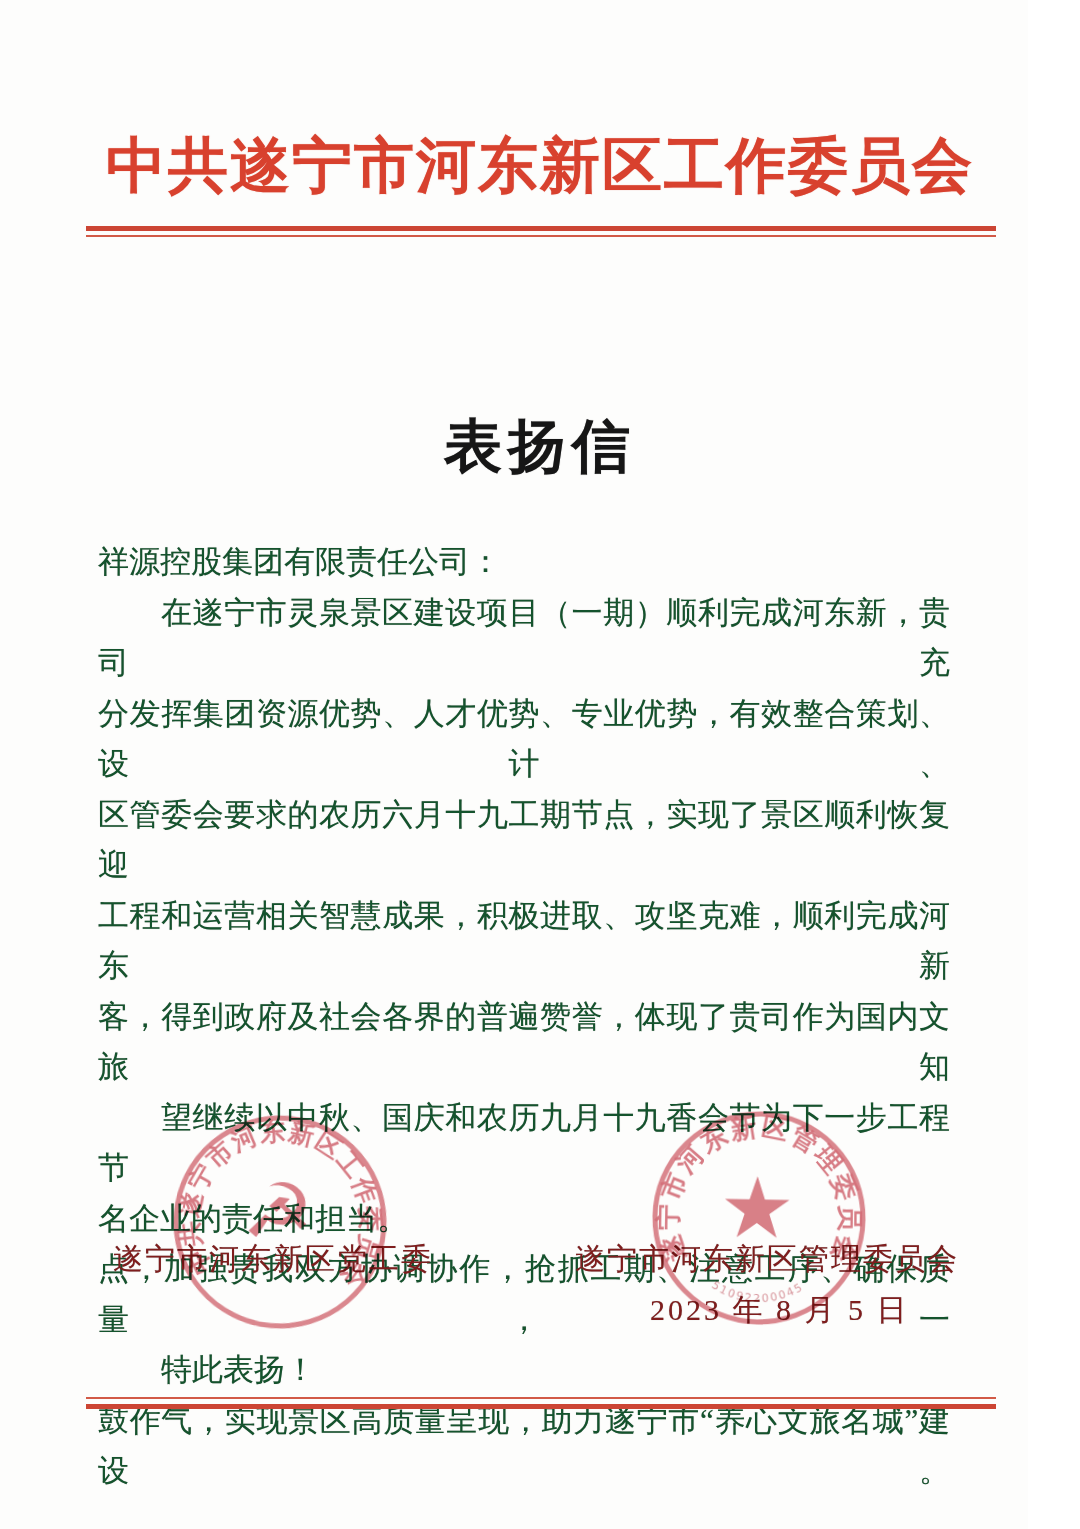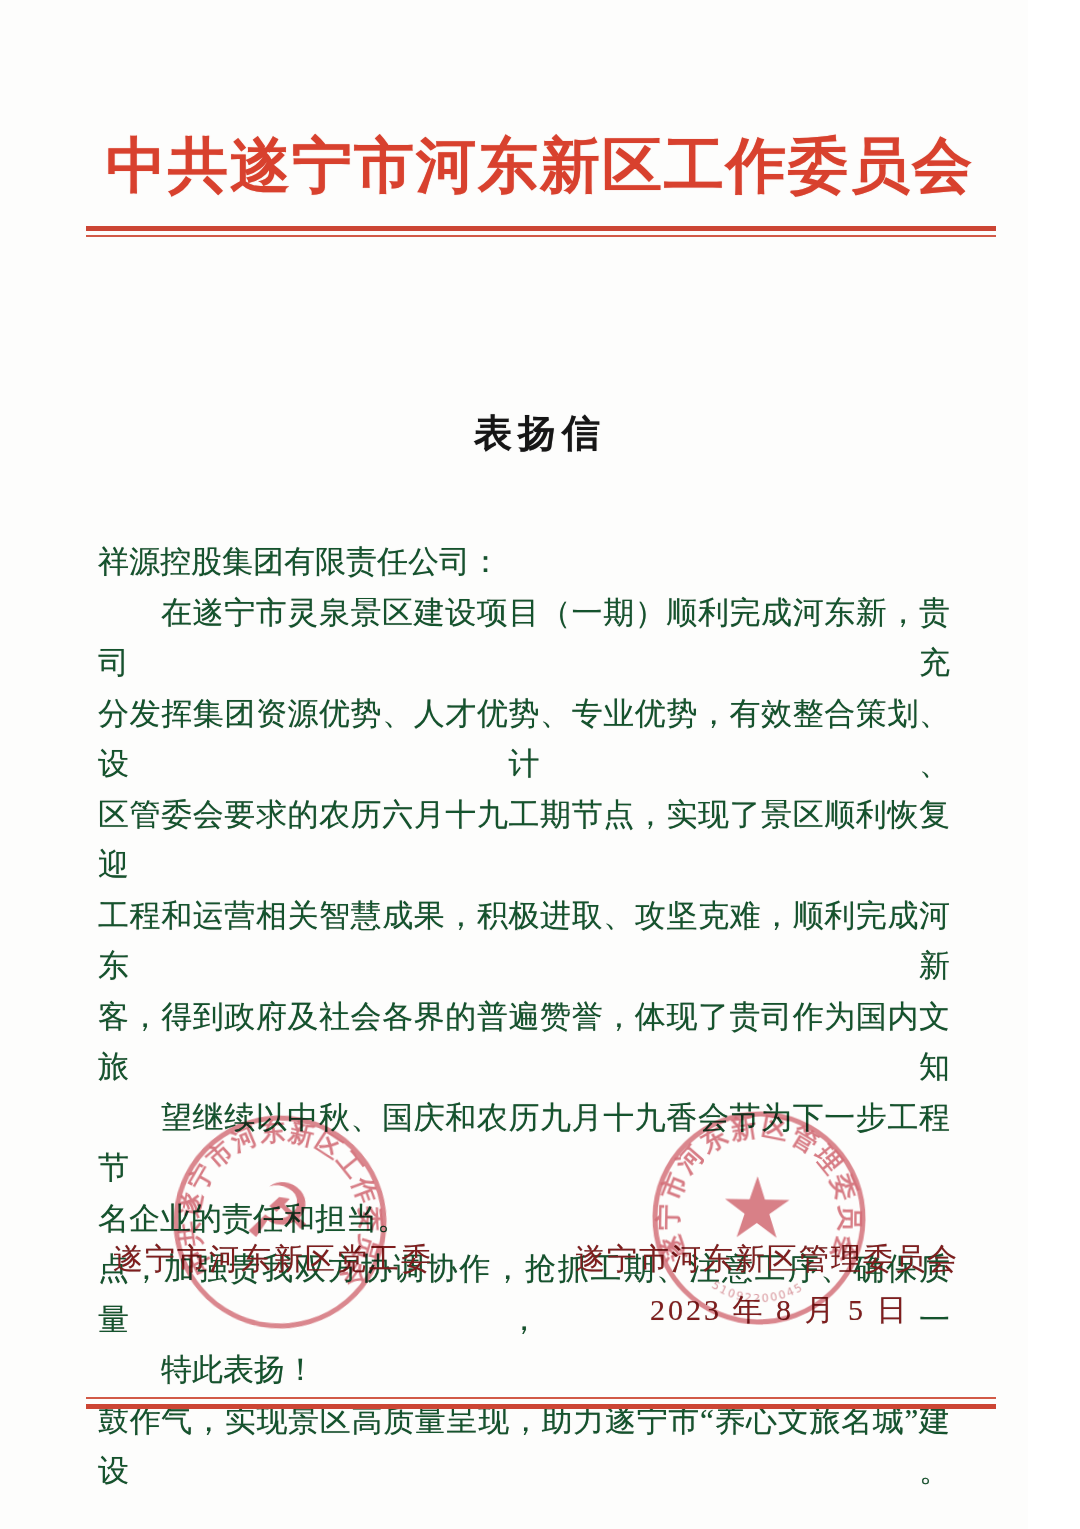--- a/index.html
+++ b/index.html
@@ -26,21 +26,21 @@
   }
   .rule { position: absolute; left: 86px; width: 910px; }
   .rule-header-thick { top: 226px; height: 5px; background: #cc4534; }
   .rule-header-thin  { top: 235px; height: 2px; background: #d25a47; }
   .rule-footer-thin  { top: 1397px; height: 2px; background: #d25a47; }
   .rule-footer-thick { top: 1404px; height: 5px; background: #cc4534; }
 
   .doc-title {
     position: absolute; top: 408px; left: 0; width: 1080px;
     text-align: center;
-    font-size: 38px; font-weight: 700;
+    font-size: 58px; font-weight: 700;
     color: #161616;
     letter-spacing: 6px;
     text-shadow: 0 0 .8px rgba(0,0,0,.55);
   }
 
   .body-text {
     position: absolute; top: 537px; left: 98px; width: 852px;
     font-size: 31px; line-height: 50.5px;
     color: #14532d;
     text-shadow: 0 0 .7px rgba(45,44,42,.45);

